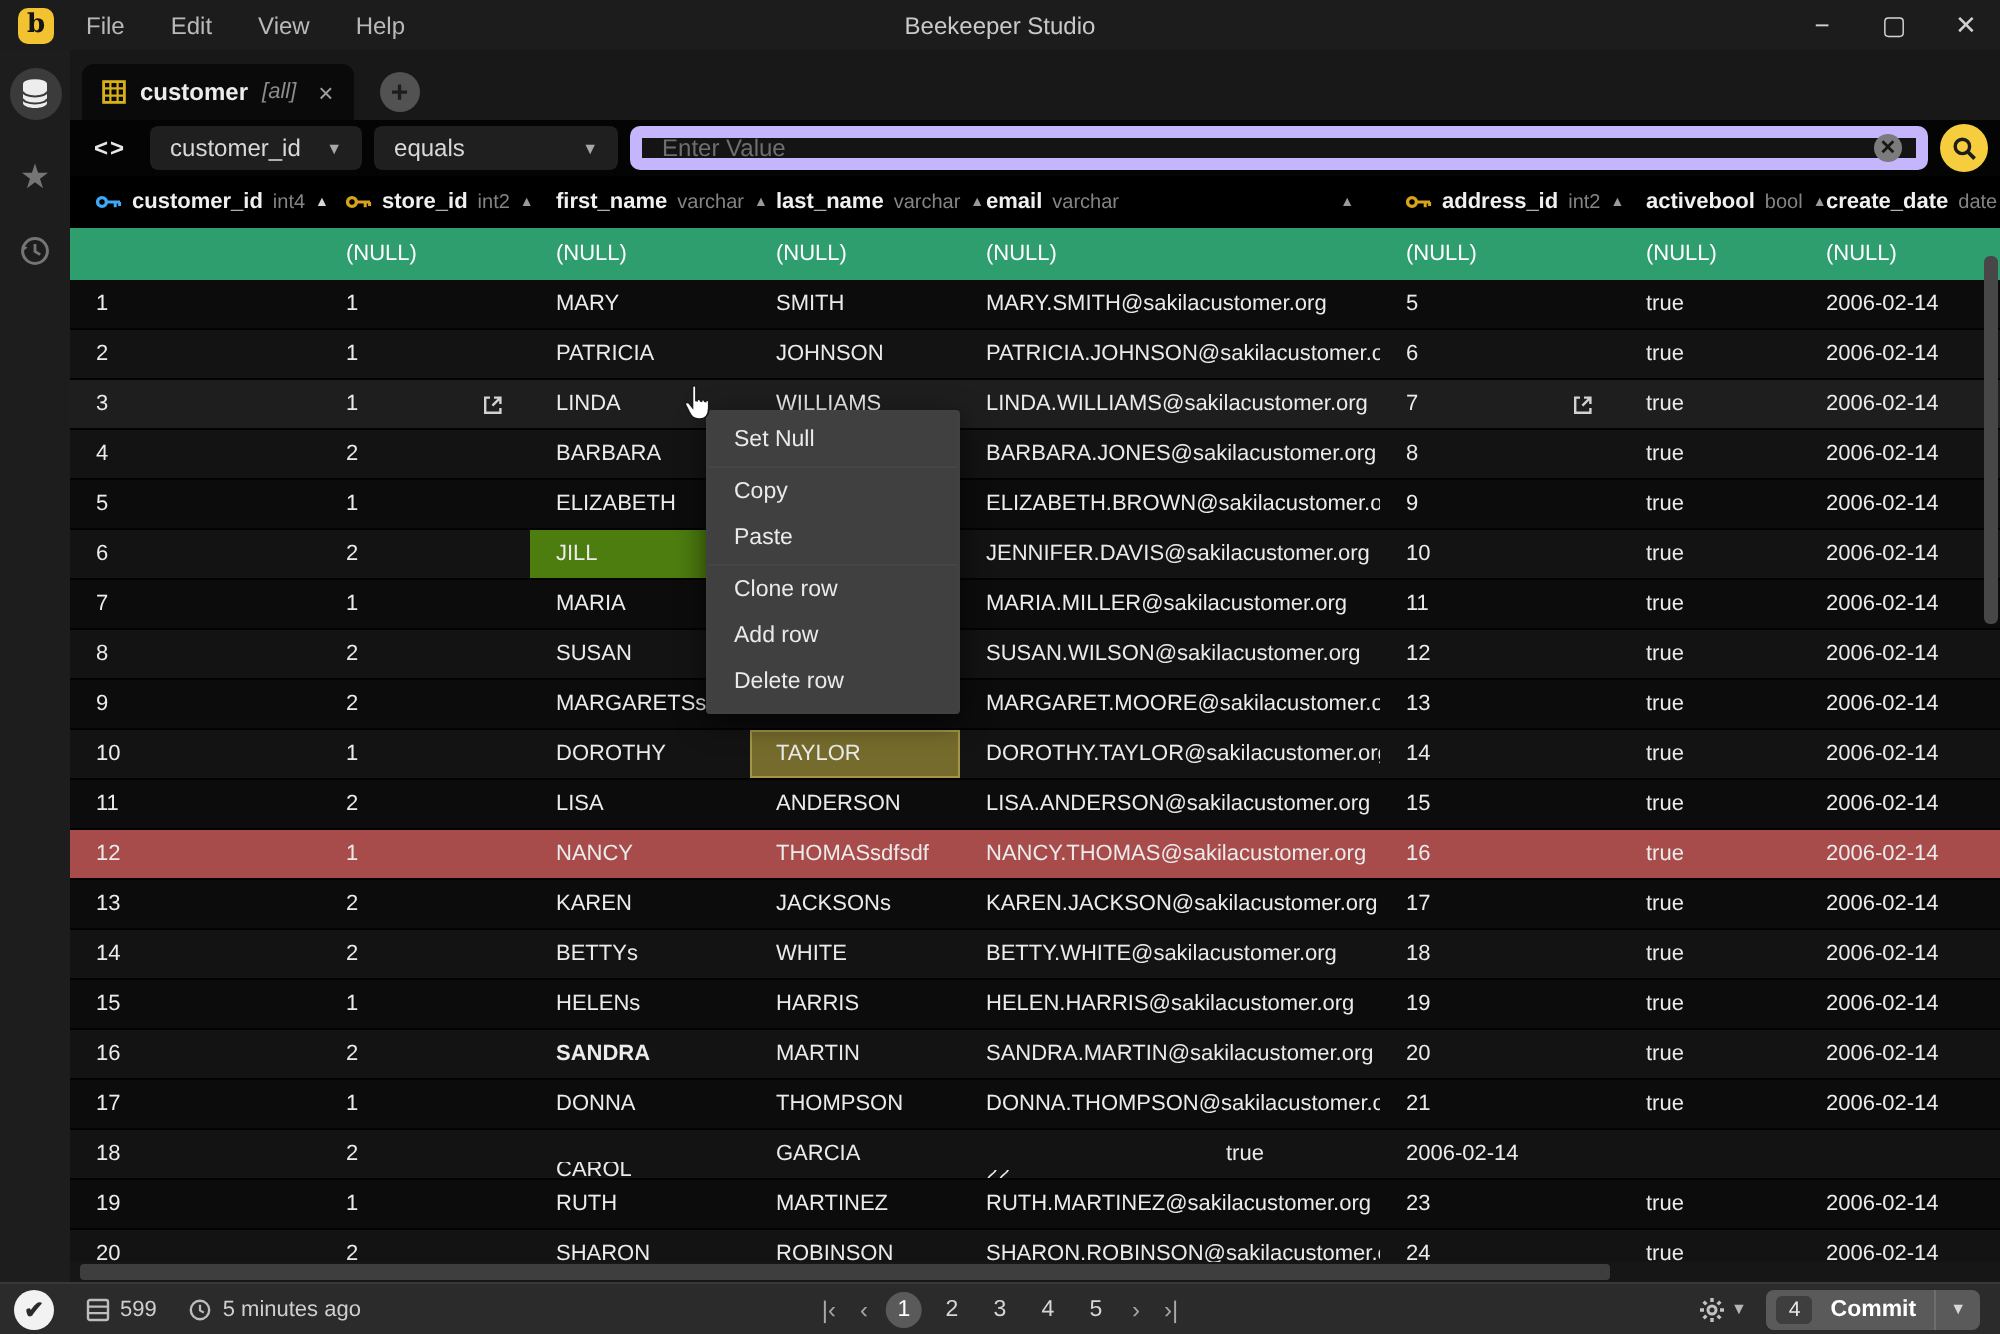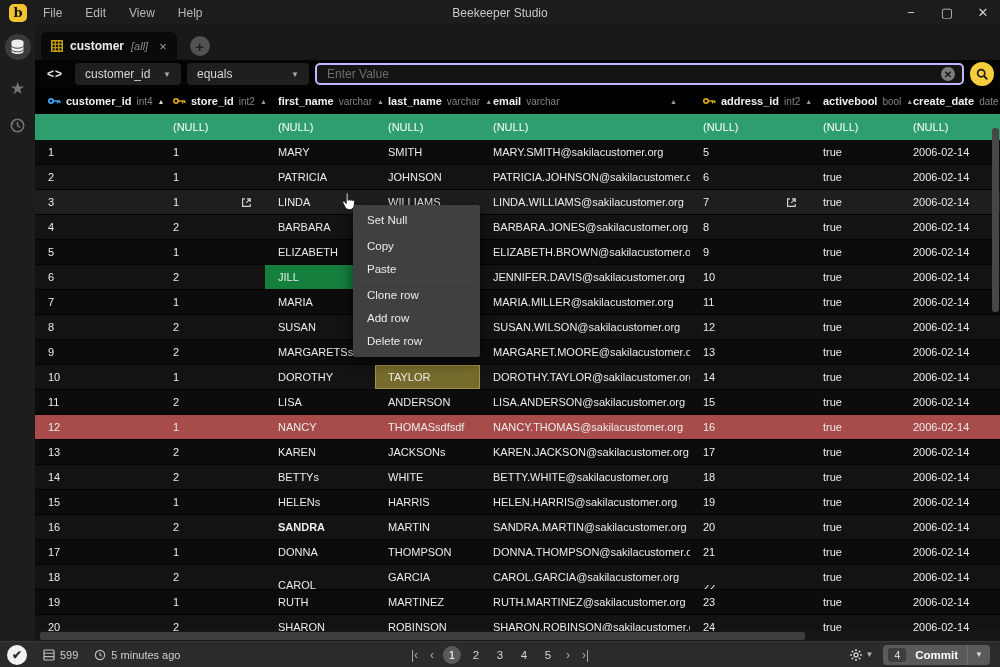--- a/index.html
+++ b/index.html
@@ -39,21 +39,21 @@
 
   
   .filterbar { position:absolute; left:35px; top:60px; width:965px; height:28px; background:#040404;
     display:flex; align-items:center; gap:6px; padding:0 6px; z-index:10; }
   .codebtn { height:21px; padding:0 6px; border-radius:4px; display:flex; align-items:center;
     color:#e8e8e8; font-size:12px; font-weight:bold; letter-spacing:1px; }
   .dropdown { height:22px; background:#1f1f1f; border-radius:4px; display:flex; align-items:center;
     padding:0 10px; color:#d8d8d8; font-size:12px; }
   .dd-col { width:106px; } .dd-op { width:122px; }
   .dd-caret { margin-left:auto; color:#a8a8a8; font-size:8px; }
-  .filterinput { flex:1; height:22px; background:#141414; border:2px solid #c4b5fd; border-radius:5px;
+  .filterinput { flex:1; height:22px; background:#141414; border:6px solid #c4b5fd; border-radius:5px;
     display:flex; align-items:center; padding:0 10px; position:relative;text-align:right; }
   .placeholder { color:#6e6e6e; font-size:12px; }
   .clearbtn { position:absolute; right:7px; width:14px; height:14px; border-radius:50%; background:#7b7b7b;
     color:#161616; font-size:10px; font-weight:bold; display:flex; align-items:center; justify-content:center; }
   .searchbtn { width:24px; height:24px; border-radius:50%; background:#f6cd3c;
     display:flex; align-items:center; justify-content:center; }
 
   
   .table { position:absolute; left:35px; top:88px; width:965px; height:553px; background:#060606; z-index:5; }
   .thead { display:flex; height:26px; background:#000; }
@@ -65,21 +65,21 @@
   .keyicon { flex:none; }
   .insertrow { display:flex; height:26px; background:#2e9e6e; }
   .insertrow .cell { color:#fff; }
   .row { display:flex; height:25px; border-bottom:1px solid #030303; }
   .row-odd  { background:#0c0c0c; }
   .row-even { background:#131313; }
   .row-hover { background:#1e1e1e; }
   .row-deleted { background:#a84b4b; }
   .cell { display:flex; align-items:center; padding:0 13px; color:#ebebeb; font-size:11px;
     white-space:nowrap; overflow:hidden; position:relative; }
-  .cell-edited { background:#15803d; }
+  .cell-edited { background:#4d7c0f; }
   .cell-selected { background:#756b2c; outline:1px solid #a39648; outline-offset:-1px; }
   .fklink { margin-left:auto; display:flex; align-items:center; }
   .row-hover .fklink { }
 
   
   .hscroll-track { position:absolute; left:35px; top:631px; width:965px; height:10px; background:#161616; z-index:8; }
   .hscroll-thumb { position:absolute; left:5px; top:1px; width:765px; height:8px; background:#3e3e3e; border-radius:2px; }
   .vscroll-thumb { position:absolute; right:1px; top:128px; width:7px; height:184px; background:#474747; border-radius:3px; z-index:8; }
 
   
@@ -712,23 +712,20 @@
             <span>18</span>
           </div>
           <div class="cell" style="width: 105px;">
             <span>2</span>
           </div>
           <div class="cell" style="width: 110px; margin-top: 16px;">
             <span>CAROL</span>
           </div>
           <div class="cell" style="width: 105px;">
             <span>GARCIA</span>
-          </div>
-          <div class="cell" style="width: 210px;">
-            <span>CAROL.GARCIA@sakilacustomer.org</span>
           </div>
           <div class="cell" style="width: 120px; margin-top: 20px;">
             <span>22</span>
           </div>
           <div class="cell" style="width: 90px;">
             <span>true</span>
           </div>
           <div class="cell" style="width: 100px;">
             <span>2006-02-14</span>
           </div>

